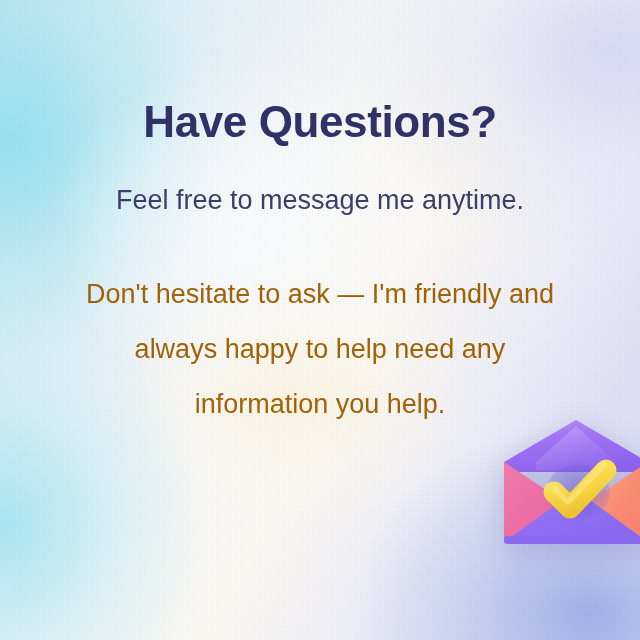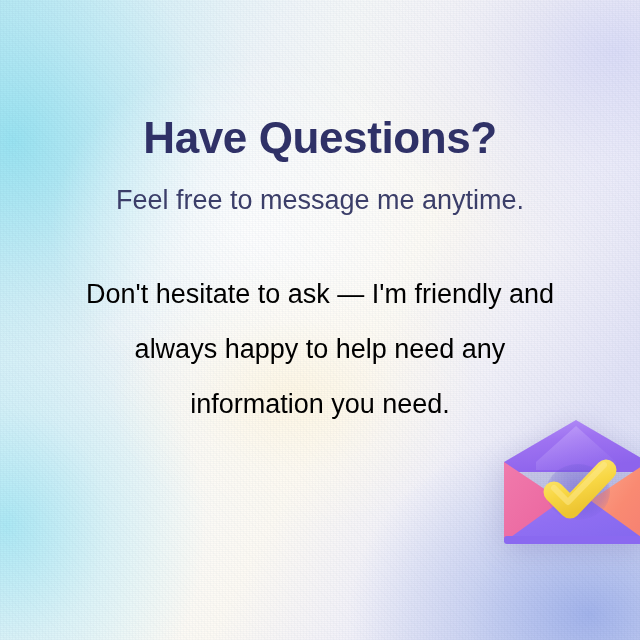--- a/index.html
+++ b/index.html
@@ -96,21 +96,21 @@
   
   .content {
     position: absolute;
     inset: 0;
     display: flex;
     flex-direction: column;
     align-items: center;
     text-align: center;
   }
   .heading {
-    margin: 16px;
+    margin: 0;
     position: absolute;
     top: 98px;
     left: 0;
     right: 0;
     font-size: 44px;
     font-weight: 700;
     letter-spacing: -0.4px;
     line-height: 1.1;
     color: #2f3167;
   }
@@ -125,21 +125,21 @@
     color: #3b3e69;
   }
   .body-copy {
     position: absolute;
     top: 267px;
     left: 0;
     right: 0;
     font-size: 27px;
     font-weight: 400;
     line-height: 55px;
-    color: #000000;
+    color: #a16207;
   }
   .body-copy .line { display: block; white-space: nowrap; }
 
   
   .envelope {
     position: absolute;
     left: 496px;
     top: 418px;
     width: 160px;
     height: 132px;
@@ -163,21 +163,21 @@
 
   <div class="content">
 
     <h1 class="heading">Have Questions?</h1>
 
     <div class="subtitle">Feel free to message me anytime.</div>
 
     <div class="body-copy">
       <span class="line">Don't hesitate to ask — I'm friendly and</span>
       <span class="line">always happy to help need any</span>
-      <span class="line">information you need.</span>
+      <span class="line">information you help.</span>
     </div>
 
   </div>
 
   <div class="envelope">
     <svg width="160" height="132" viewBox="0 0 160 132" xmlns="http://www.w3.org/2000/svg">
       <defs>
         <linearGradient id="gFlap" x1="0" y1="0" x2="0.35" y2="1">
           <stop offset="0%" stop-color="#b692f7"></stop>
           <stop offset="45%" stop-color="#9e72f1"></stop>

